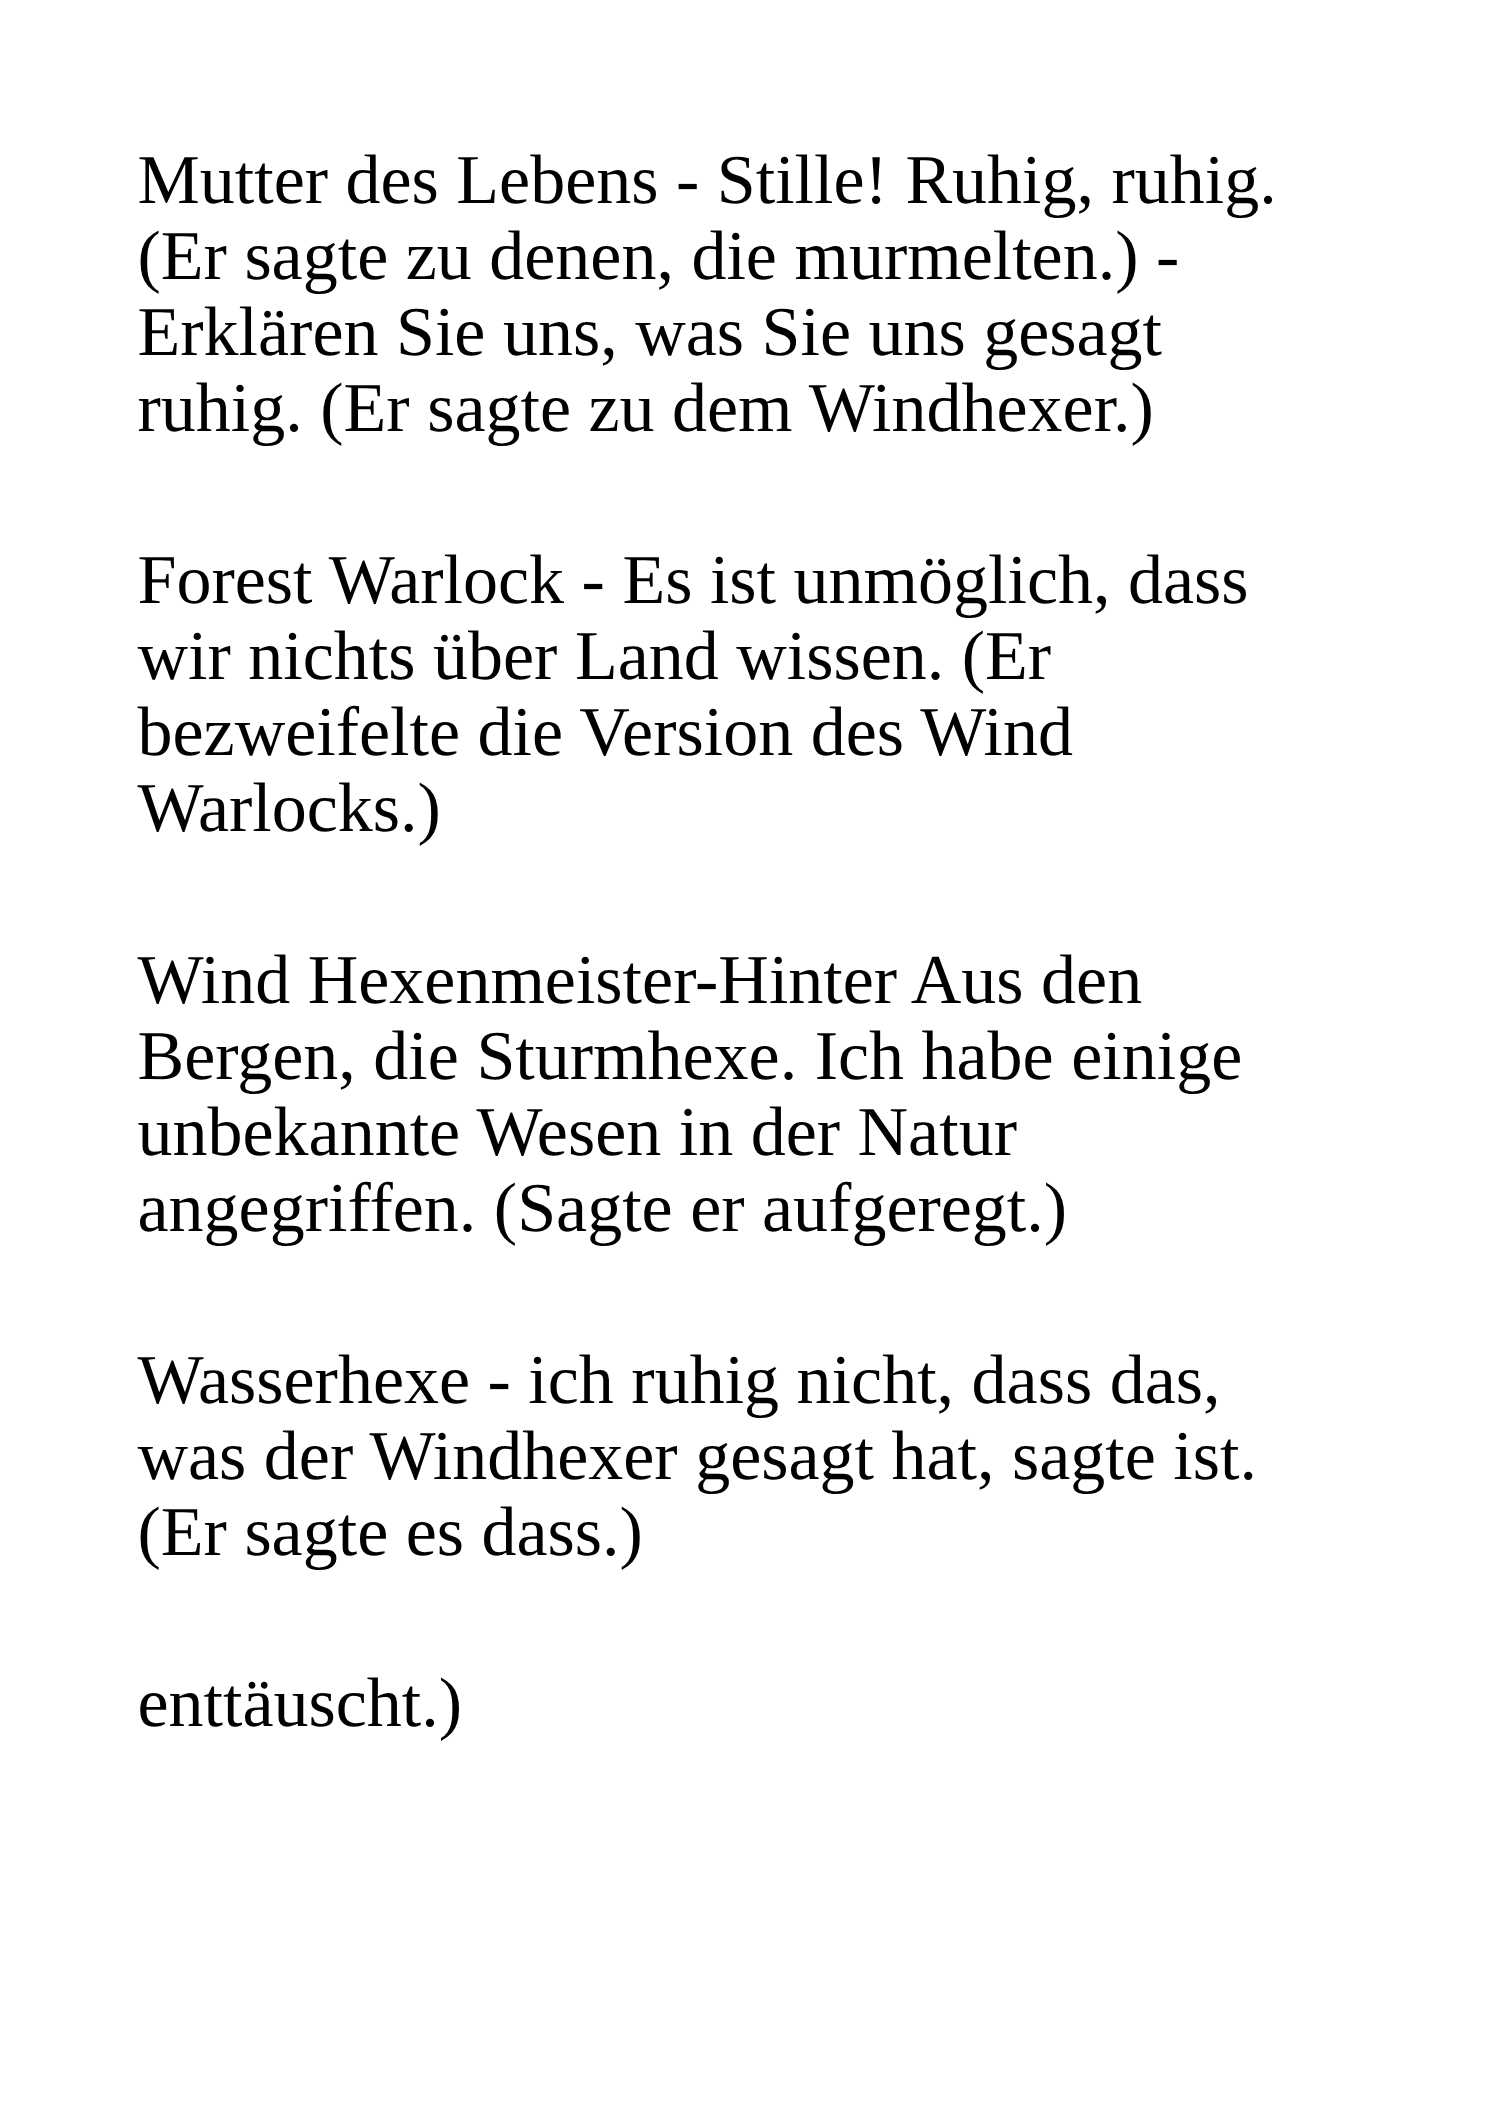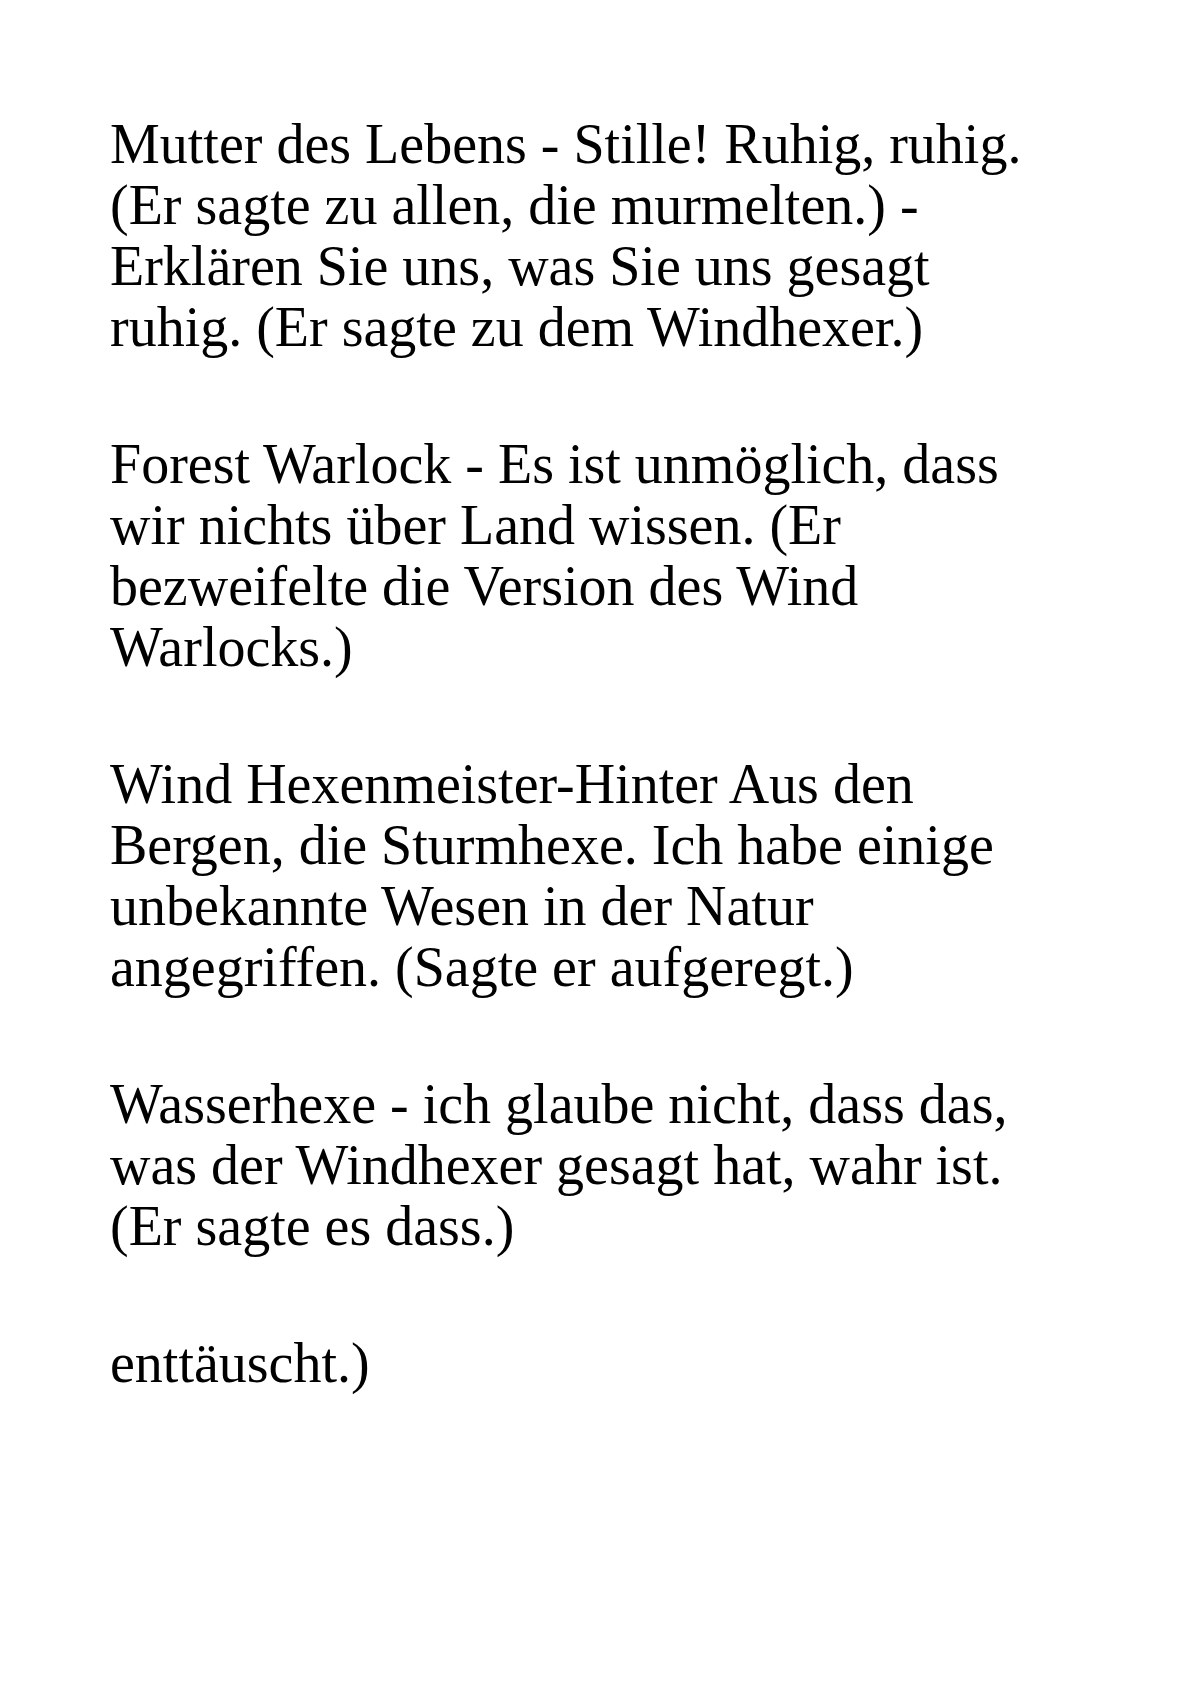--- a/index.html
+++ b/index.html
@@ -33,42 +33,42 @@
   }
 </style>
 </head>
 <body>
 
 <div class="page">
   <div class="text-block">
 
     <div class="paragraph">
       <div class="line">Mutter des Lebens - Stille! Ruhig, ruhig.</div>
-      <div class="line">(Er sagte zu allen, die murmelten.) -</div>
+      <div class="line">(Er sagte zu denen, die murmelten.) -</div>
       <div class="line">Erklären Sie uns, was Sie uns gesagt</div>
       <div class="line">ruhig. (Er sagte zu dem Windhexer.)</div>
     </div>
 
     <div class="paragraph">
       <div class="line">Forest Warlock - Es ist unmöglich, dass</div>
       <div class="line">wir nichts über Land wissen. (Er</div>
       <div class="line">bezweifelte die Version des Wind</div>
       <div class="line">Warlocks.)</div>
     </div>
 
     <div class="paragraph">
       <div class="line">Wind Hexenmeister-Hinter Aus den</div>
       <div class="line">Bergen, die Sturmhexe. Ich habe einige</div>
       <div class="line">unbekannte Wesen in der Natur</div>
       <div class="line">angegriffen. (Sagte er aufgeregt.)</div>
     </div>
 
     <div class="paragraph">
-      <div class="line">Wasserhexe - ich glaube nicht, dass das,</div>
-      <div class="line">was der Windhexer gesagt hat, wahr ist.</div>
+      <div class="line">Wasserhexe - ich ruhig nicht, dass das,</div>
+      <div class="line">was der Windhexer gesagt hat, sagte ist.</div>
       <div class="line">(Er sagte es dass.)</div>
     </div>
 
     <div class="paragraph">
       <div class="line">enttäuscht.)</div>
     </div>
 
   </div>
 </div>
 

